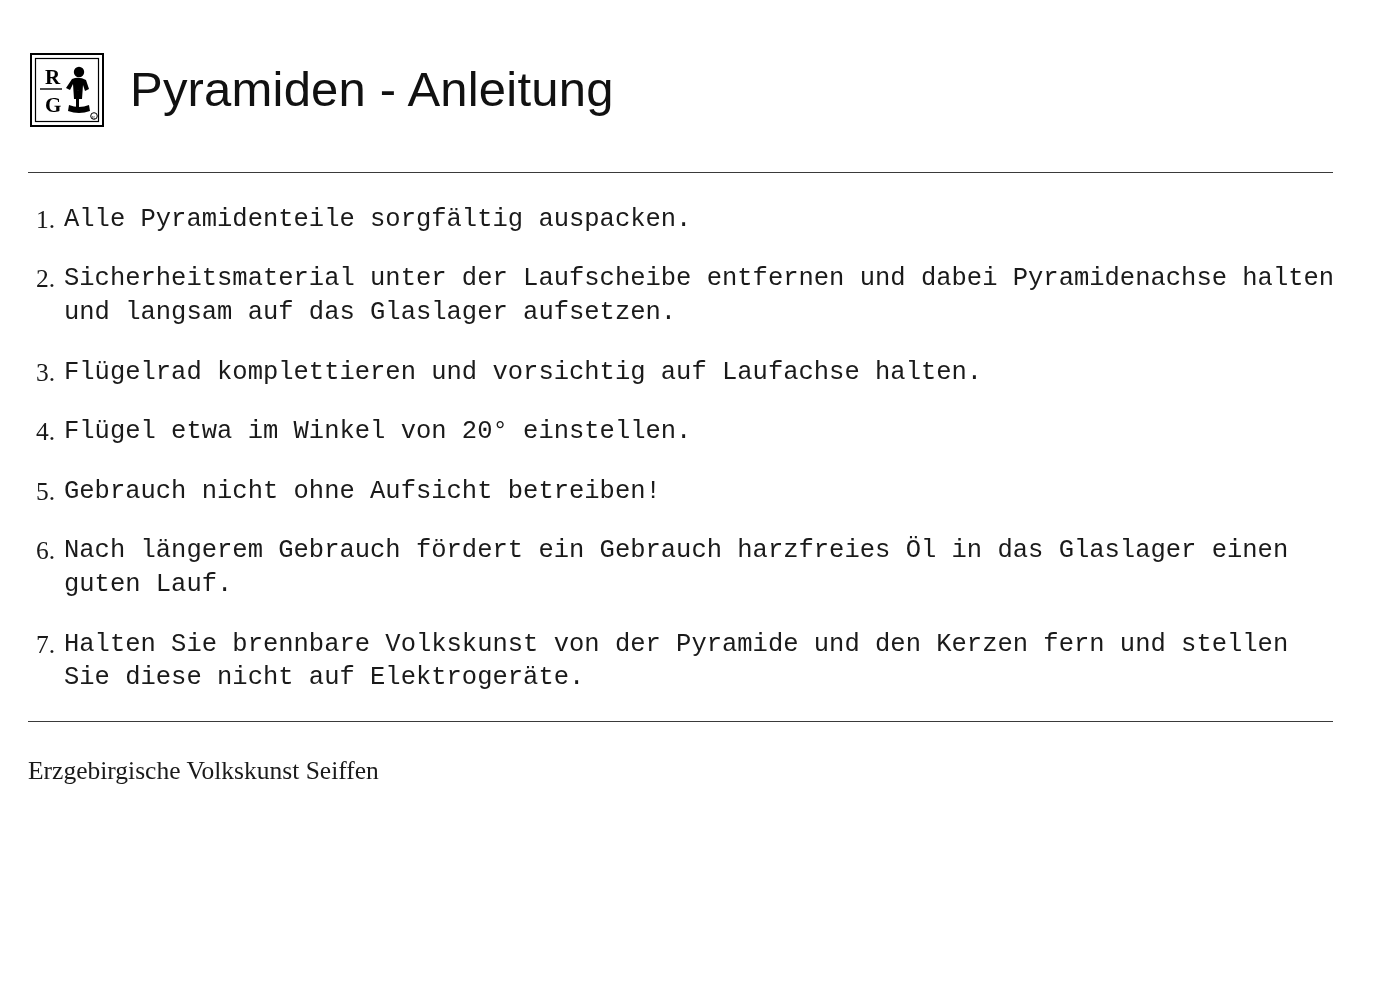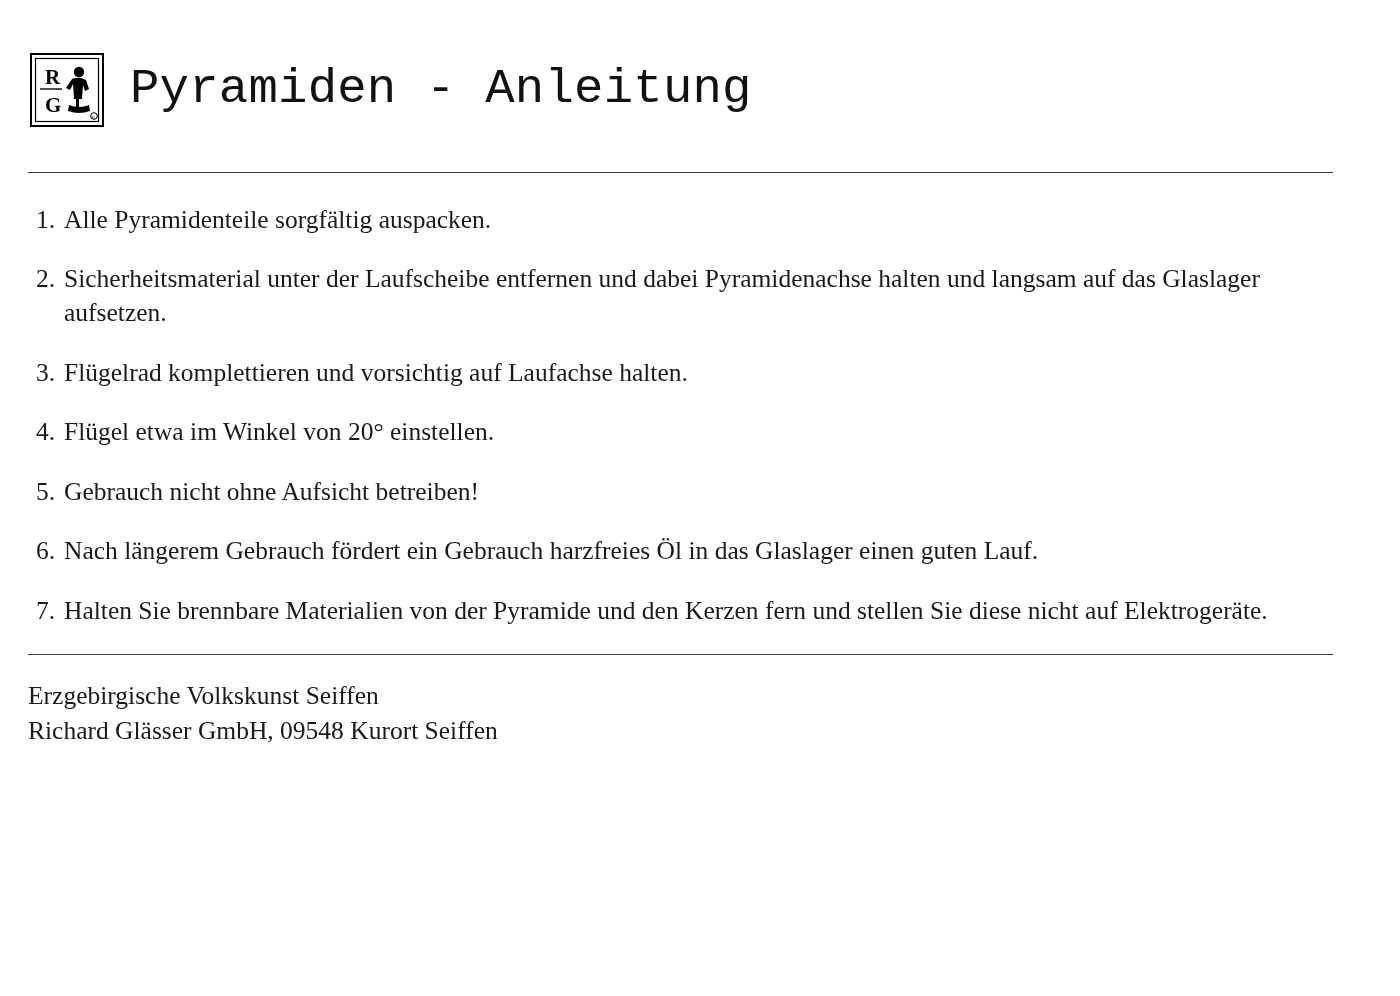--- a/index.html
+++ b/index.html
@@ -33,21 +33,21 @@
     width: 74px;
     height: 74px;
     border: 2px solid #000;
     box-sizing: border-box;
     position: relative;
     flex: 0 0 auto;
     background: #fff;
   }
   .logo svg { display: block; }
   .title {
-    font-family: Liberation Mono, monospace;
+    font-family: Liberation Sans, sans-serif;
     font-size: 49px;
     font-weight: 400;
     letter-spacing: 0.2px;
     line-height: 1.1;
     color: #111;
     white-space: nowrap;
   }
 
   .rule {
     border: none;
@@ -76,25 +76,26 @@
   .step-num {
     flex: 0 0 auto;
     width: 36px;
     text-align: right;
     padding-right: 9px;
     box-sizing: border-box;
   }
   .step-text {
     flex: 1 1 auto;
     text-align: left;
+    font-family: Liberation Mono, monospace;
   }
 
   
   .footer {
-    margin-top: 24px;
+    margin-top: 32px;
     font-size: 25.5px;
     line-height: 1.37;
   }
   .footer div { white-space: nowrap; }
 </style>
 </head>
 <body>
 
 <div class="page">
 
@@ -146,24 +147,23 @@
     <li class="step">
       <span class="step-num">5.</span>
       <span class="step-text">Gebrauch nicht ohne Aufsicht betreiben!</span>
     </li>
     <li class="step">
       <span class="step-num">6.</span>
       <span class="step-text">Nach längerem Gebrauch fördert ein Gebrauch harzfreies Öl in das Glaslager einen guten Lauf.</span>
     </li>
     <li class="step">
       <span class="step-num">7.</span>
-      <span class="step-text">Halten Sie brennbare Materialien von der Pyramide und den Kerzen fern und stellen Sie diese nicht auf Elektrogeräte.</span>
+      <span class="step-text">Halten Sie brennbare Volkskunst von der Pyramide und den Kerzen fern und stellen Sie diese nicht auf Elektrogeräte.</span>
     </li>
   </ol>
 
   <hr class="rule bottom">
 
   <div class="footer">
     <div>Erzgebirgische Volkskunst Seiffen</div>
-    <div>Richard Glässer GmbH, 09548 Kurort Seiffen</div>
   </div>
 
 </div>
 
 </body></html>

